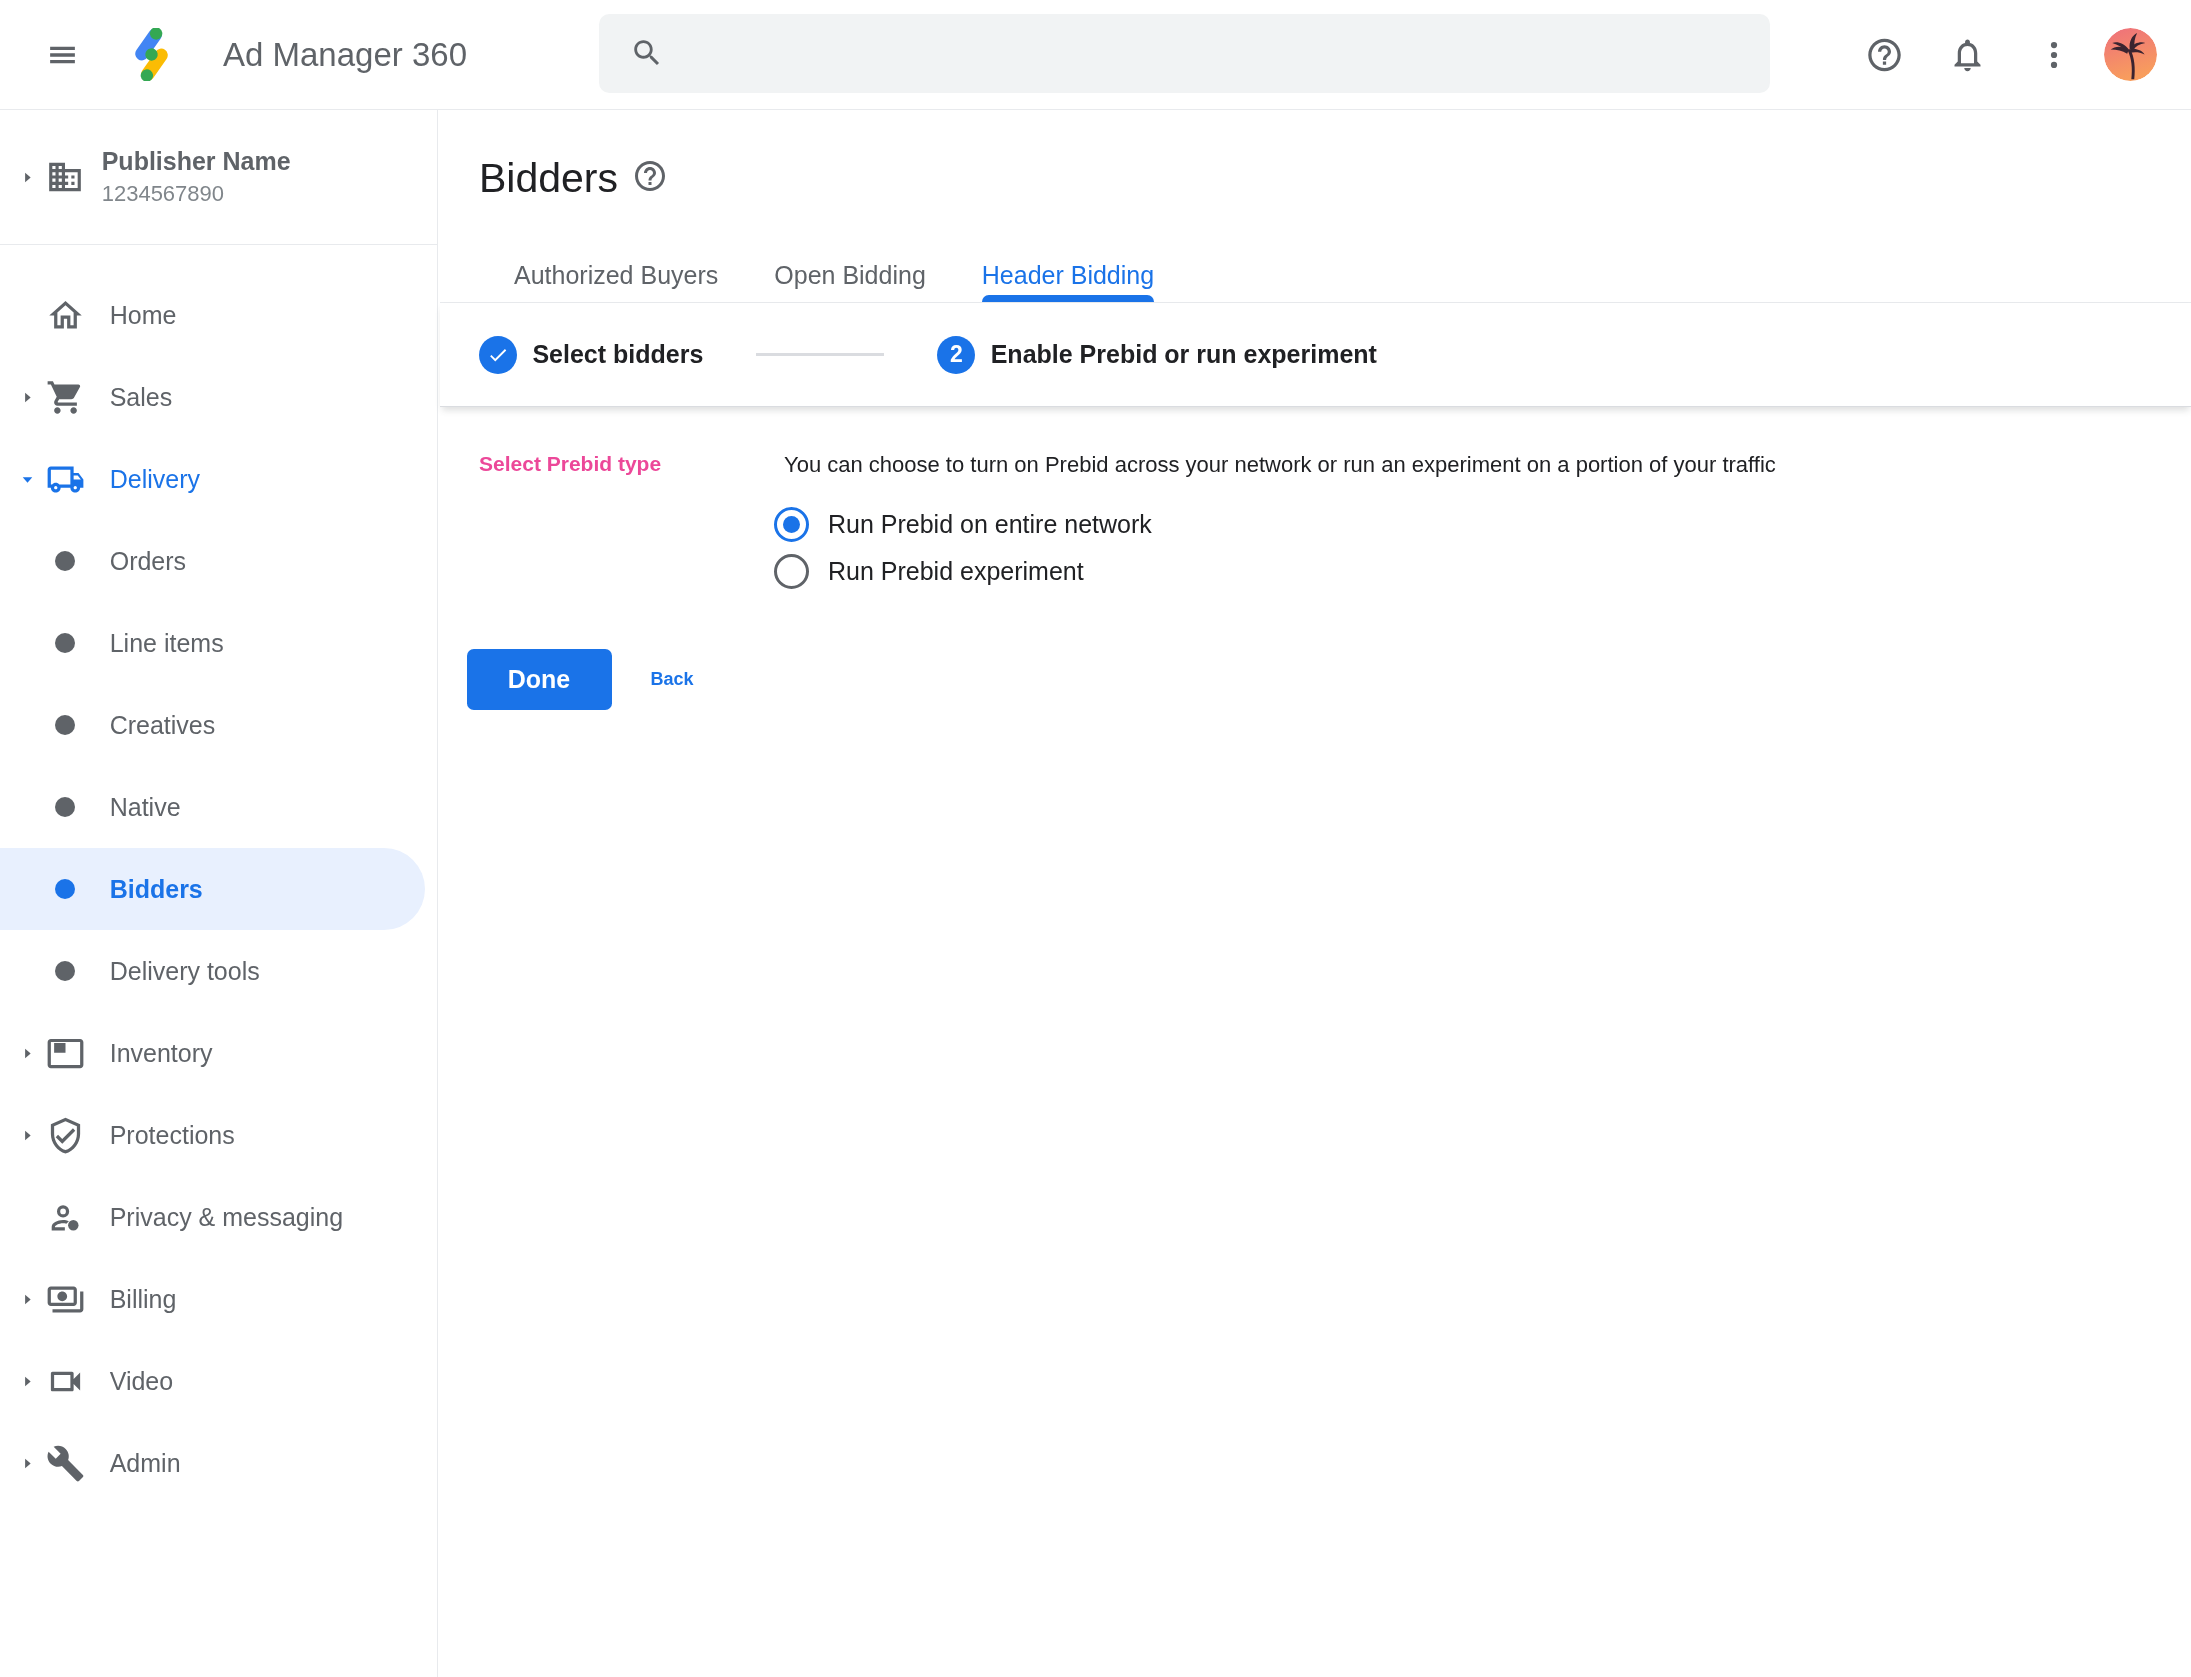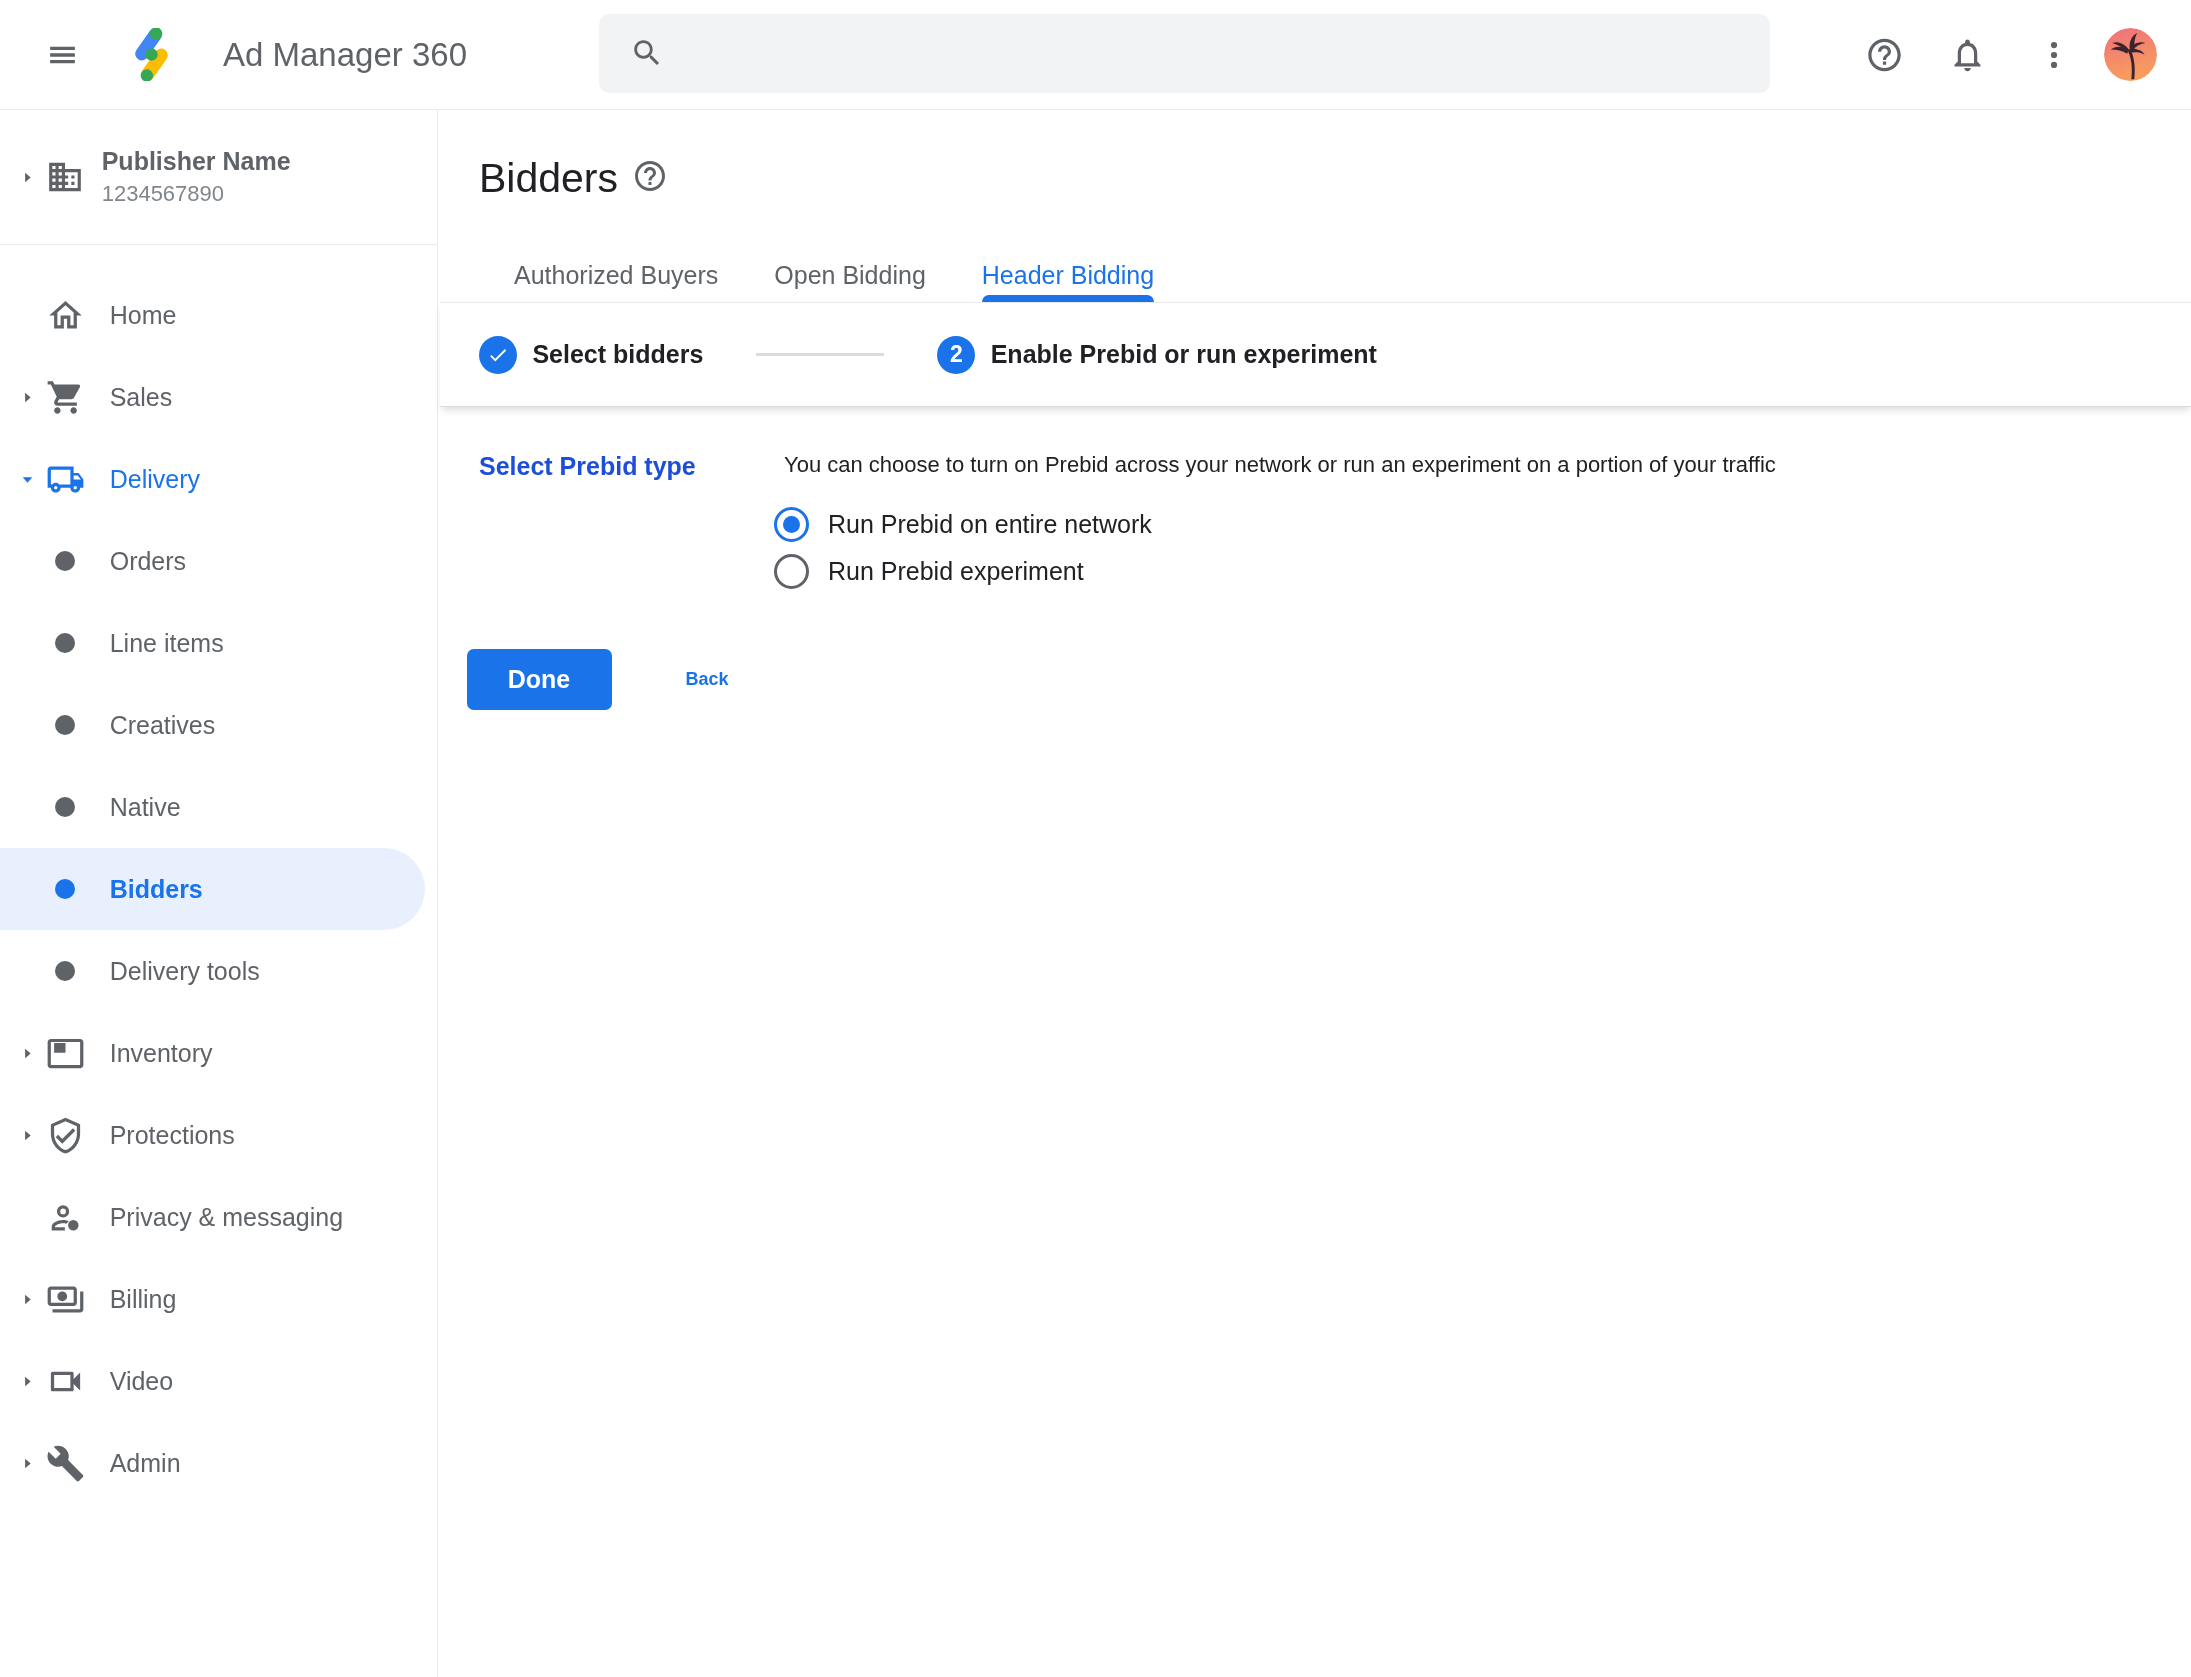--- a/index.html
+++ b/index.html
@@ -55,30 +55,30 @@
   .tab.active::after{content:"";position:absolute;left:28px;right:28px;bottom:0;height:6.8px;
                      background:#1a73e8;border-radius:6.8px 6.8px 0 0;}
   .stepper{position:absolute;left:0;right:0;top:193px;height:104px;box-sizing:border-box;
            border-bottom:1.7px solid #dadce0;box-shadow:0 4.3px 6.8px -1.7px rgba(60,64,67,.18);
            display:flex;align-items:center;padding-left:39px;background:#fff;gap:36px;}
   .step{display:flex;align-items:center;}
   .step-circle{width:38px;height:38px;border-radius:50%;background:#1a73e8;color:#fff;
                display:flex;align-items:center;justify-content:center;font-size:23px;font-weight:600;flex:none;}
   .step-label{font-size:25px;font-weight:600;color:#202124;margin-left:15.4px;white-space:nowrap;}
   .step-connector{width:128px;height:2.6px;background:#dadce0;margin:0 17px;}
-  .form-label{position:absolute;left:39px;top:342px;font-size:25px;font-weight:700;color:#1d4ed8;}
+  .form-label{position:absolute;left:39px;top:342px;font-size:21px;font-weight:700;color:#ec4899;}
   .form-desc{position:absolute;left:344px;top:342px;font-size:22px;color:#202124;white-space:nowrap;}
   .radio-row{position:absolute;left:334px;height:36px;display:flex;align-items:center;cursor:pointer;}
   .radio-row.r1{top:396px;} .radio-row.r2{top:443px;}
   .radio-outer{width:29px;height:29px;border:3.4px solid #1a73e8;border-radius:50%;flex:none;
                display:flex;align-items:center;justify-content:center;}
   .radio-outer.unselected{border-color:#5f6368;}
   .radio-dot{width:17px;height:17px;border-radius:50%;background:#1a73e8;}
   .radio-label{margin-left:19px;font-size:25px;color:#202124;white-space:nowrap;}
-  .actions{position:absolute;left:26.5px;top:539px;display:flex;align-items:center;gap:35px;}
+  .actions{position:absolute;left:26.5px;top:539px;display:flex;align-items:center;}
   .done-btn{width:145px;height:61px;background:#1a73e8;color:#fff;border:none;border-radius:6.8px;
             font-size:25px;font-weight:600;display:flex;align-items:center;justify-content:center;
             cursor:pointer;font-family:inherit;}
   .back-link{margin-left:39px;color:#1a73e8;font-size:18px;font-weight:600;cursor:pointer;}
 </style>
 </head>
 <body>
 
 <div class="topbar">
   <span class="hamburger">

